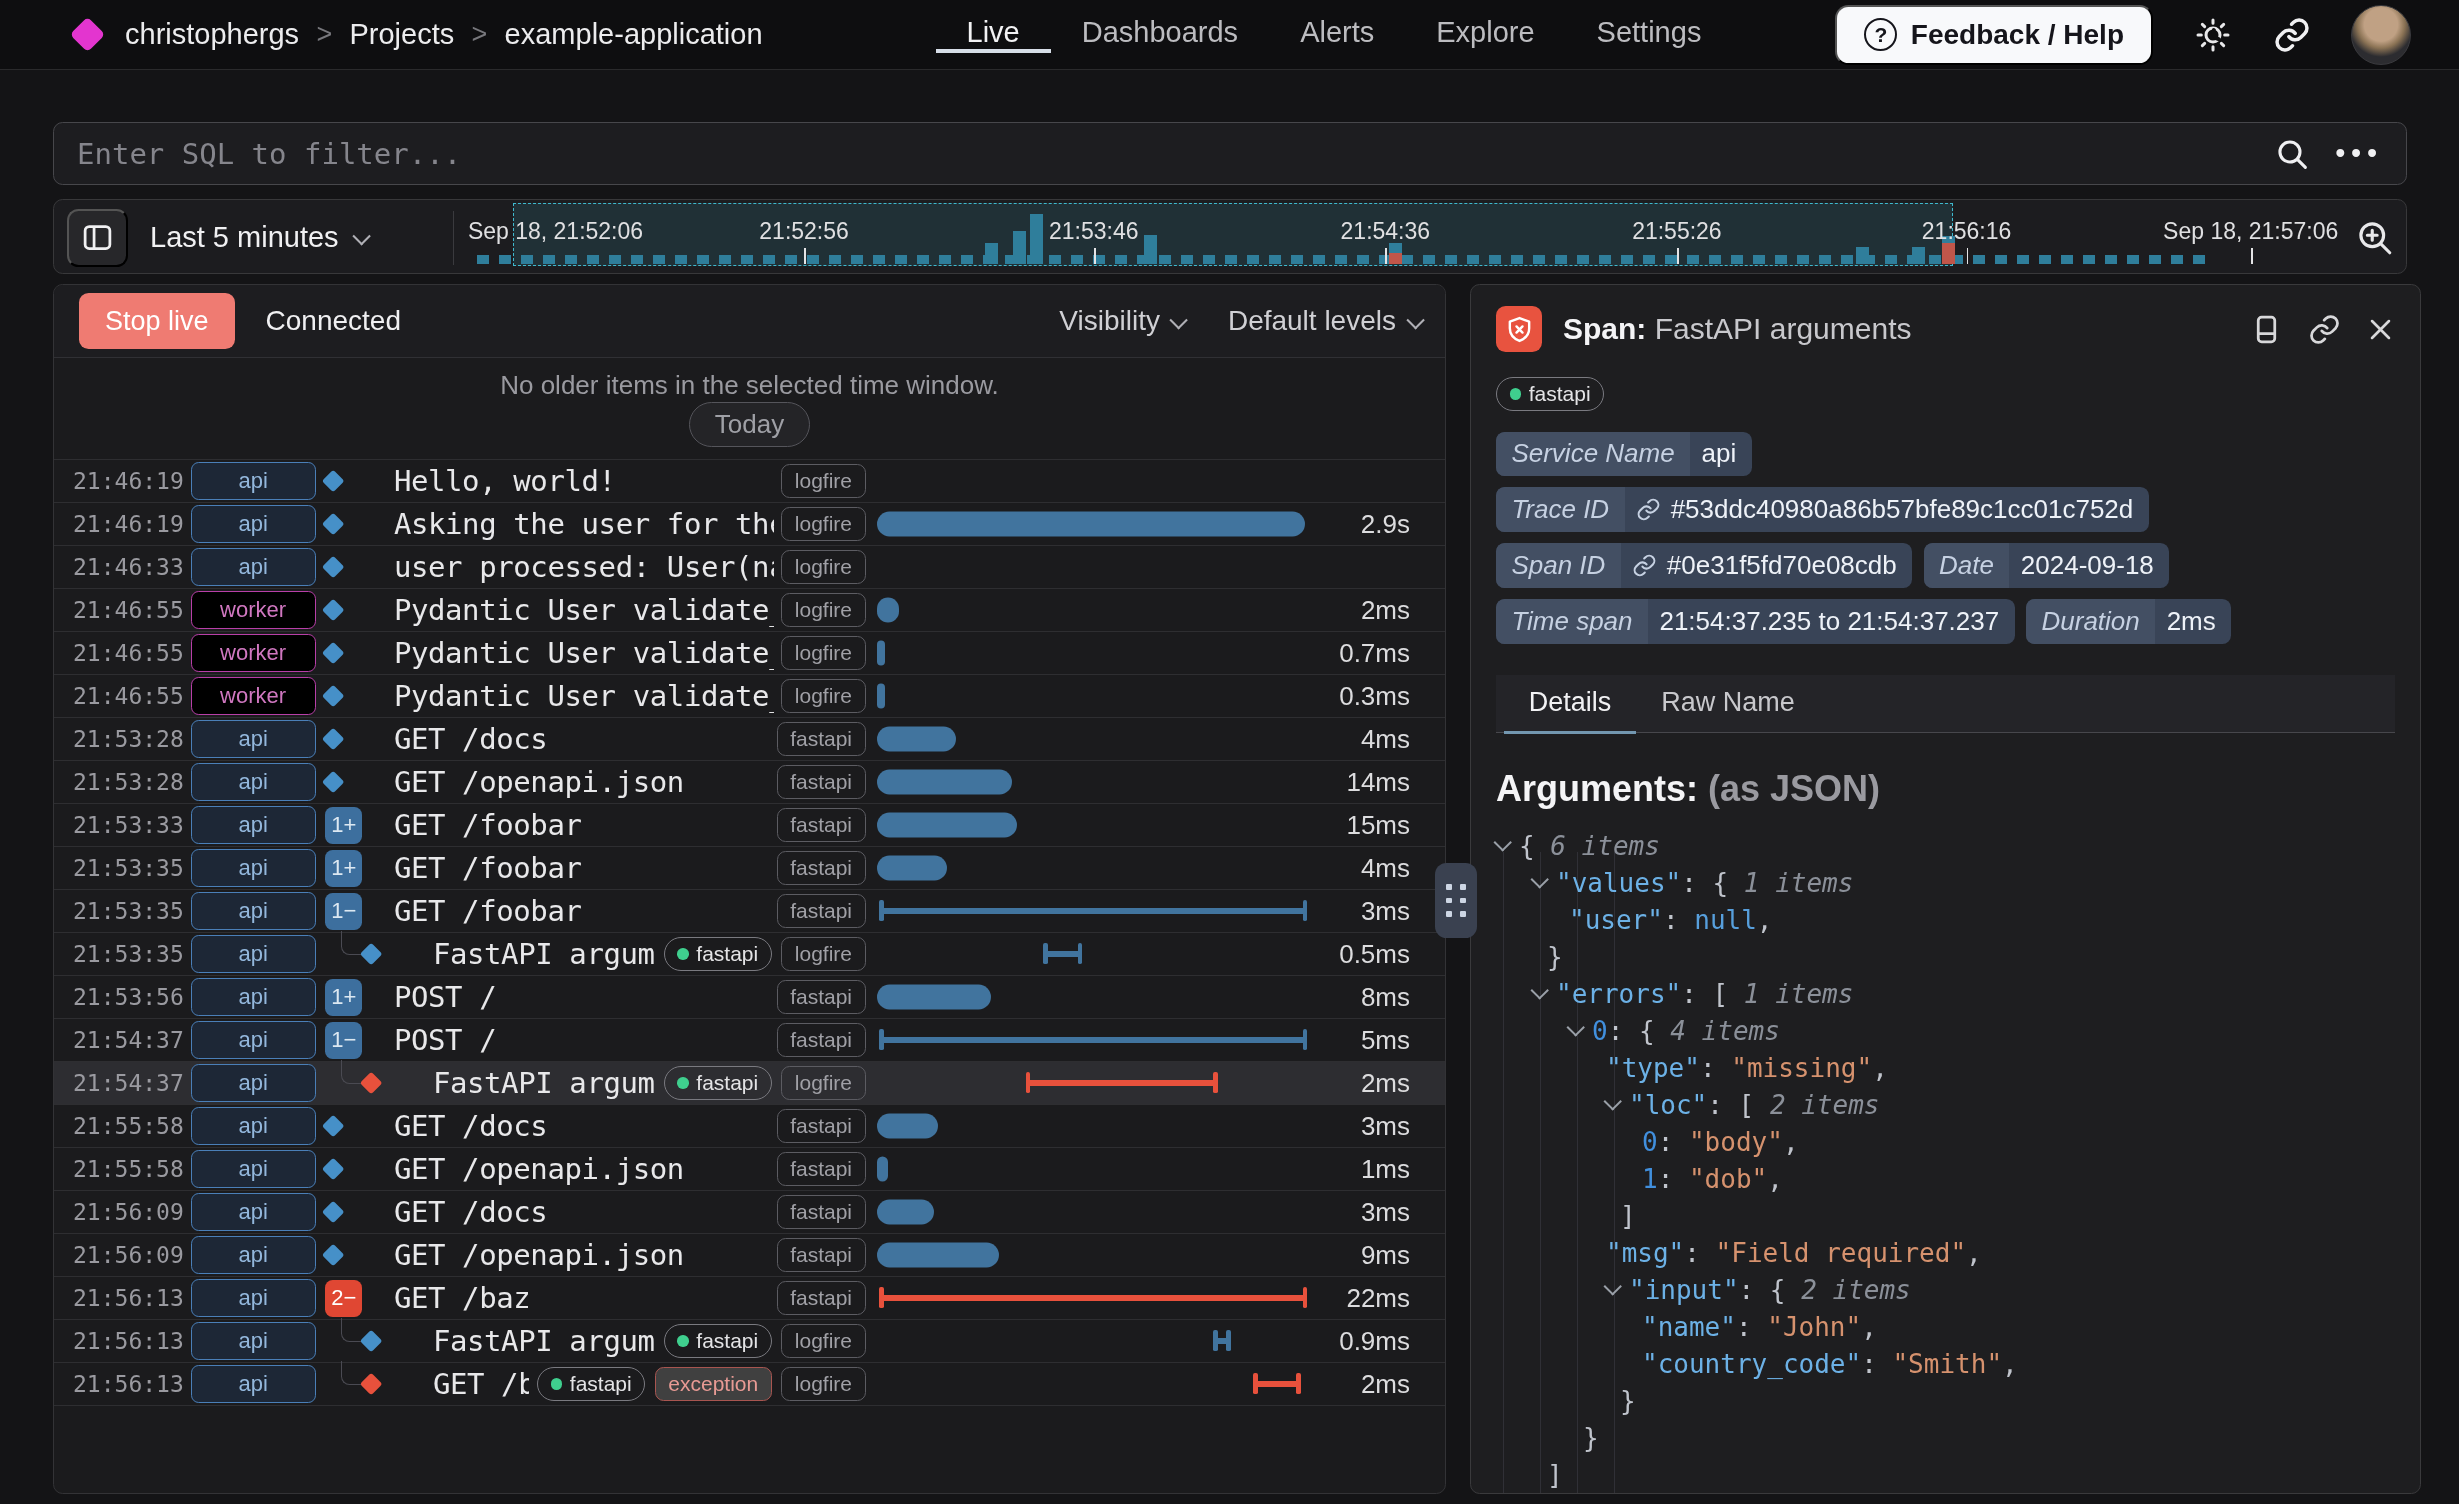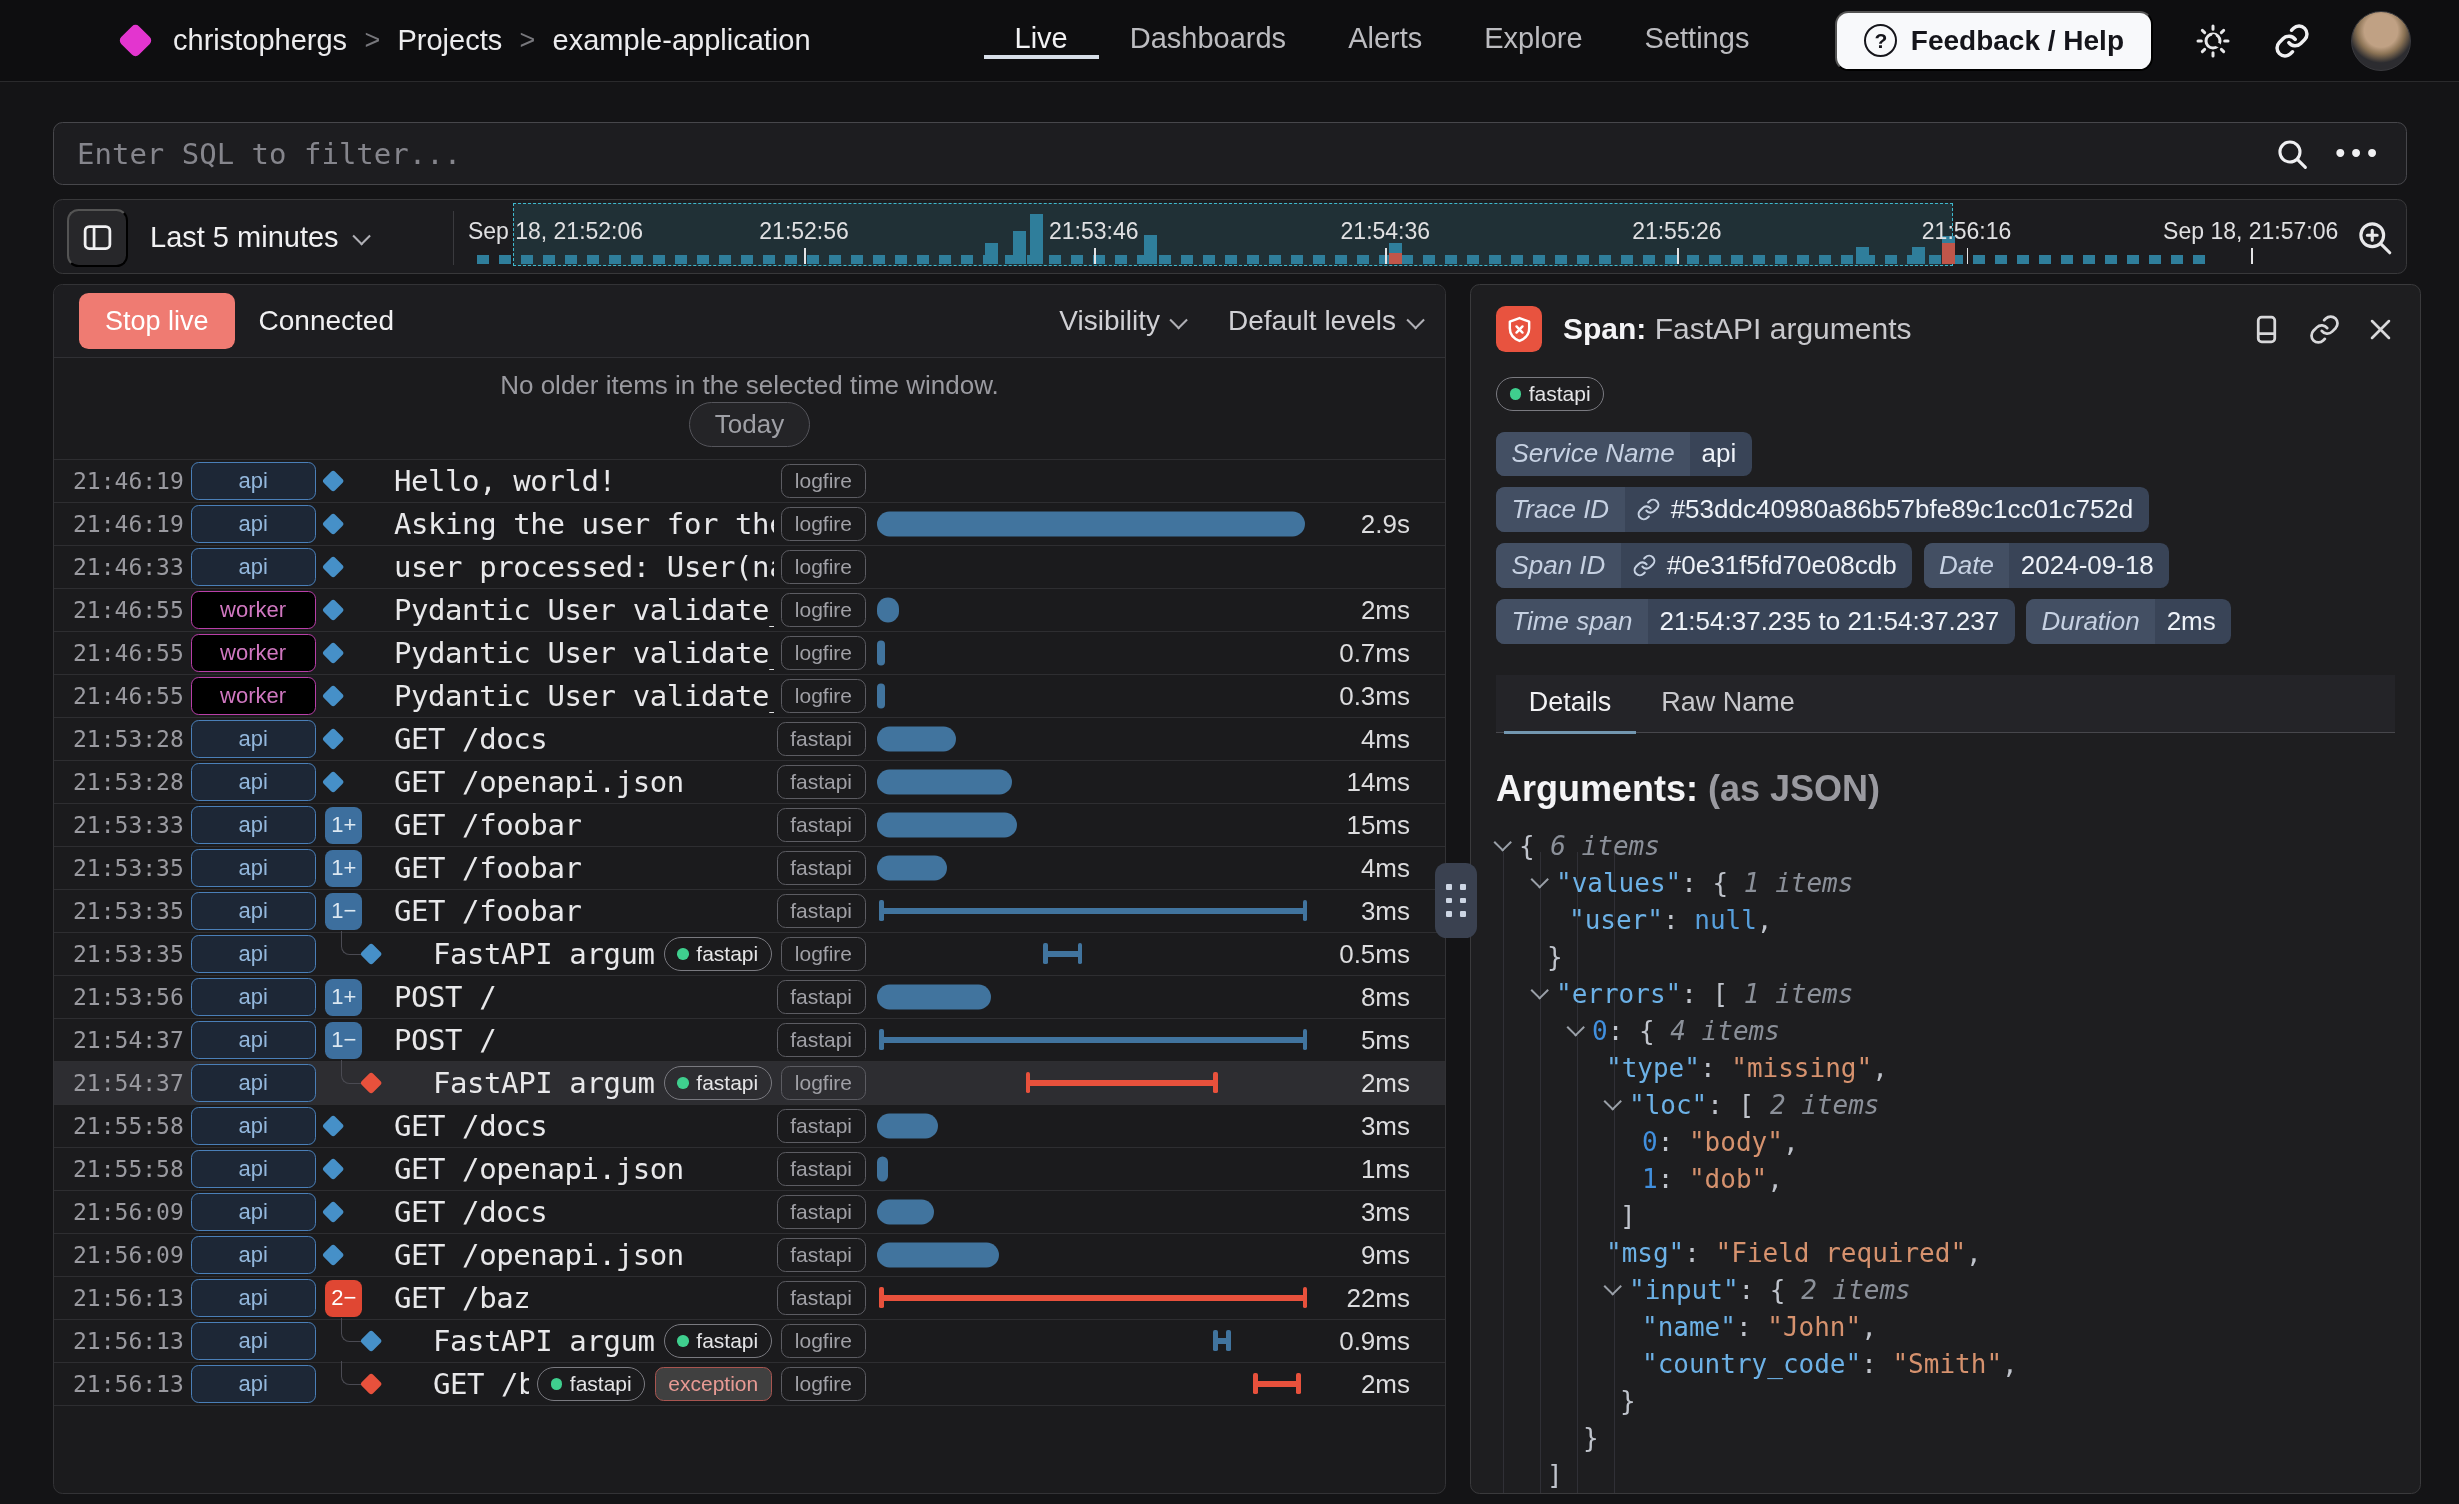--- a/index.html
+++ b/index.html
@@ -1,19 +1,19 @@
 <!DOCTYPE html>
 <html><head>
 <meta charset="utf-8">
 <style>
   * { margin:0; padding:0; box-sizing:border-box; }
   html,body { width:2459px; height:1504px; overflow:hidden; background:#141416; font-family:"Liberation Sans", sans-serif; }
 
   
-  .topnav { position:absolute; left:0; top:0; width:2459px; height:82px; background:#0e0e10; border-bottom:1px solid #2a2a2c; display:flex; align-items:center;padding-left:48px; }
+  .topnav { position:absolute; left:0; top:0; width:2459px; height:70px; background:#0e0e10; border-bottom:1px solid #2a2a2c; display:flex; align-items:center; }
   .brand-diamond { width:25px; height:25px; background:#e335cf; transform:rotate(45deg); border-radius:4.8px; margin-left:75px; flex:none; }
   .crumbs { display:flex; align-items:center; gap:17.3px; margin-left:25px; font-size:29px; color:#ececee; }
   .crumb-sep { color:#77777c; font-size:27px; }
   .nav-tabs { display:flex; align-items:center; height:98px; margin-left:173px; }
   .nav-tab { display:flex; align-items:center; padding:0 31px; font-size:29px; color:#bcbcc0; cursor:pointer; border-bottom:4.8px solid transparent; }
   .nav-tab.active { color:#f2f2f4; border-bottom-color:#d7dee8; }
   .nav-right { margin-left:auto; display:flex; align-items:center; gap:40px; padding-right:48px; }
   .feedback-btn { background:#f8f9fb; color:#15151b; border-radius:13.4px; height:60px; display:flex; align-items:center; gap:13.4px; padding:0 27px; font-size:28px; font-weight:600; }
   .qmark { width:33px; height:33px; border:2.9px solid #15151b; border-radius:50%; display:flex; align-items:center; justify-content:center; font-size:21px; font-weight:700; }
   .icon-btn { display:flex; align-items:center; justify-content:center; }
@@ -37,21 +37,21 @@
   .tl-bar { position:absolute; width:12.5px; display:flex; flex-direction:column; justify-content:flex-end; bottom:10.6px; }
   .tl-bar i { display:block; }
   .tl-tick { position:absolute; bottom:10.6px; width:1.9px; height:16.3px; background:#e4e4e6; }
   .tl-label { position:absolute; bottom:30px; transform:translateX(-50%); color:#e0e0e2; font-size:23px; white-space:nowrap; }
   .tb-zoom { position:absolute; right:11.5px; top:16.3px; }
 
   
   .live { position:absolute; left:53px; top:284px; width:1393px; height:1210px; background:#1b1b1d; border:1px solid #333336; border-radius:9.6px; overflow:hidden; }
   .live-head { height:73px; display:flex; align-items:center; background:#1d1d20; border-bottom:1px solid #303034; padding:0 25px; }
   .stop-btn { background:#ef7b72; color:#fff; font-size:27px; border:none; border-radius:9.6px; padding:12.5px 26px; }
-  .conn-label { color:#f0f0f2; font-size:28px; margin-left:24px; }
+  .conn-label { color:#f0f0f2; font-size:28px; margin-left:31px; }
   .head-right { margin-left:auto; display:flex; align-items:center; gap:44px; color:#d0d0d4; font-size:28px; }
   .dd { display:flex; align-items:center; gap:11.5px; cursor:pointer; }
   .notice { height:102px; border-bottom:1px solid #2e2e31; display:flex; flex-direction:column; align-items:center; justify-content:center; gap:1px; }
   .notice-text { color:#9a9aa0; font-size:26px; }
   .today-btn { background:#242427; border:1.9px solid #55555b; color:#9fa0a6; font-size:26px; border-radius:23px; padding:5.8px 25px; }
 
   .row { display:flex; align-items:center; height:43px; border-bottom:1px solid #2e2e31; padding-left:19px; }
   .row.selected { background:#2d2d31; }
   .c-time { width:108px; flex:none; color:#9a9aa0; font-size:23px; font-family:"DejaVu Sans Mono", monospace; margin-right:9.6px; }
   .c-badge { width:125px; flex:none; margin-right:9.6px; display:flex; }

